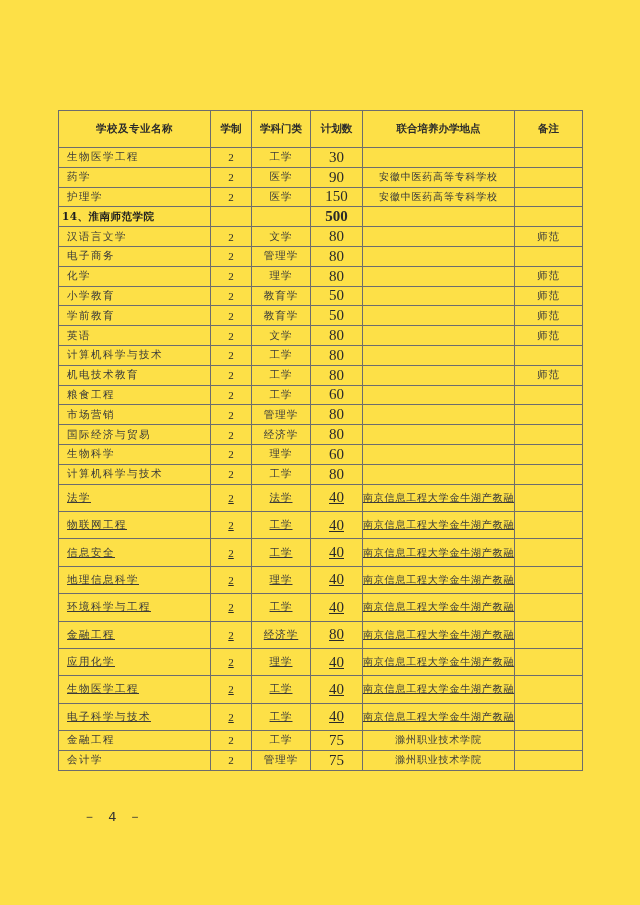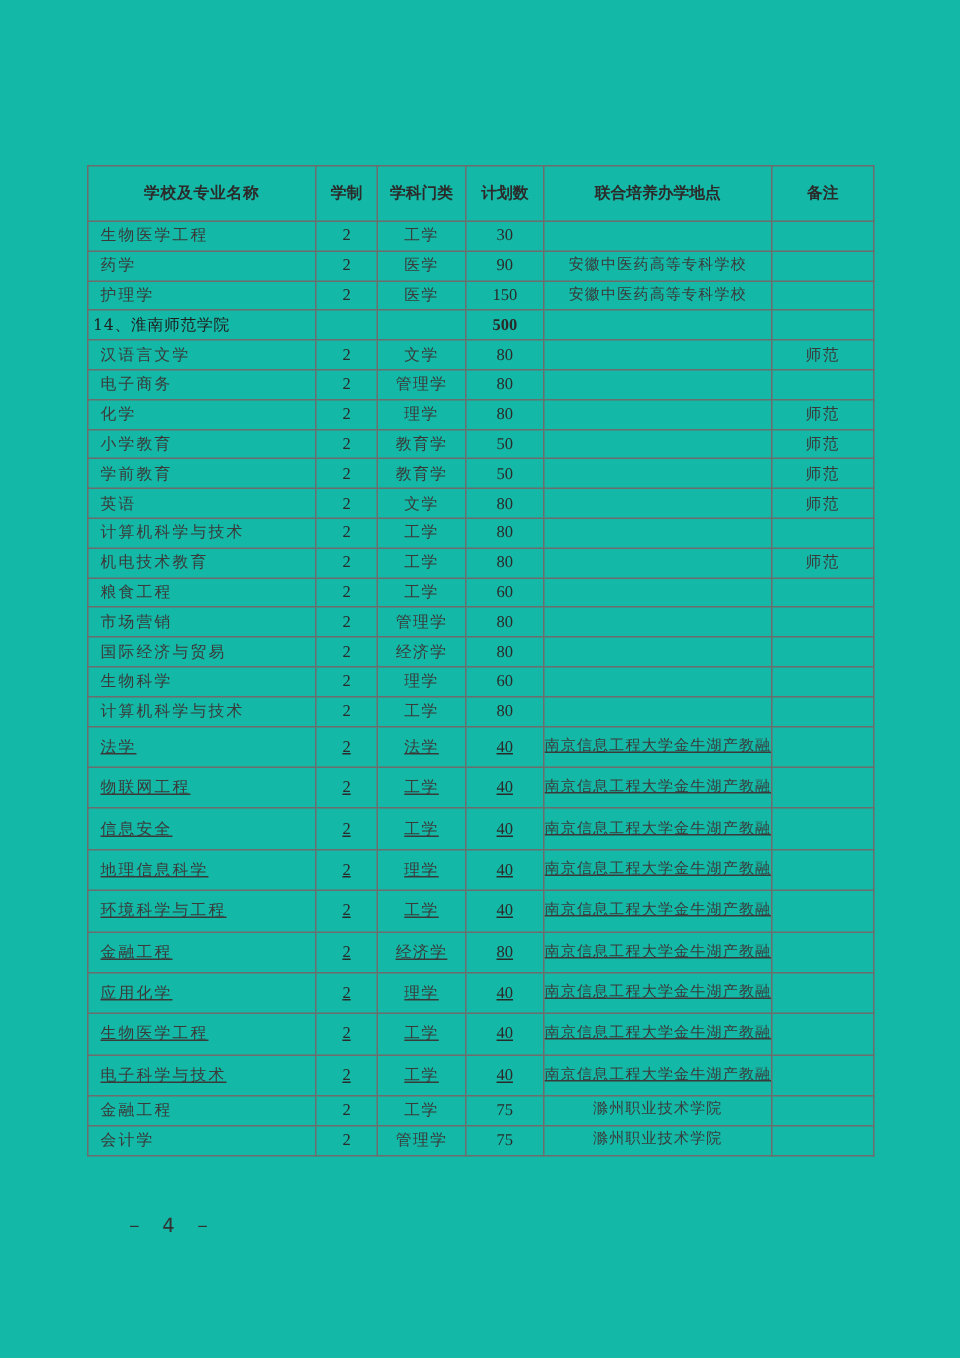--- a/index.html
+++ b/index.html
@@ -12,21 +12,21 @@
       height: 905px;
       position: relative;
       overflow: hidden;
       font-family: "DejaVu Serif", "Liberation Serif", serif;
       color: #2a2a2a;
     }
     .page {
       position: absolute;
       left: 0; top: 0;
       width: 640px; height: 905px;
-      background: #14b8a6;
+      background: #fde047;
     }
     table.plan {
       position: absolute;
       left: 58px;
       top: 110px;
       width: 524px;
       border-collapse: collapse;
       table-layout: fixed;
       font-size: 10.5px;
     }
@@ -57,31 +57,31 @@
     table.plan tbody tr.r-single td { height: 18.8px; }
     table.plan tbody tr.r-double td { height: 26.4px; text-decoration: underline; }
 
     td.name {
       text-align: left;
       padding-left: 8px !important;
       letter-spacing: 1.5px;
       color: #3a3a3a;
     }
     td.name.school {
-      font-weight: normal;
+      font-weight: bold;
       padding-left: 3px !important;
       letter-spacing: 0.5px;
       color: #1f1f1f;
       margin-top: 47px;
     }
     td.len, td.cat, td.num, td.note {
       text-align: center;
     }
     td.cat { letter-spacing: 1px; color: #3a3a3a; }
-    td.num { font-family: "Liberation Serif", "DejaVu Serif", serif; font-size: 11px; }
+    td.num { font-family: "Liberation Serif", "DejaVu Serif", serif; font-size: 15px; }
     td.num.bold { font-weight: bold; }
     td.len { font-family: "Liberation Serif", "DejaVu Serif", serif; font-size: 11px; }
     td.loc {
       text-align: center;
       font-size: 10px;
       letter-spacing: 0.8px;
       color: #3a3a3a;
       line-height: 12px;
       white-space: normal;
     }

